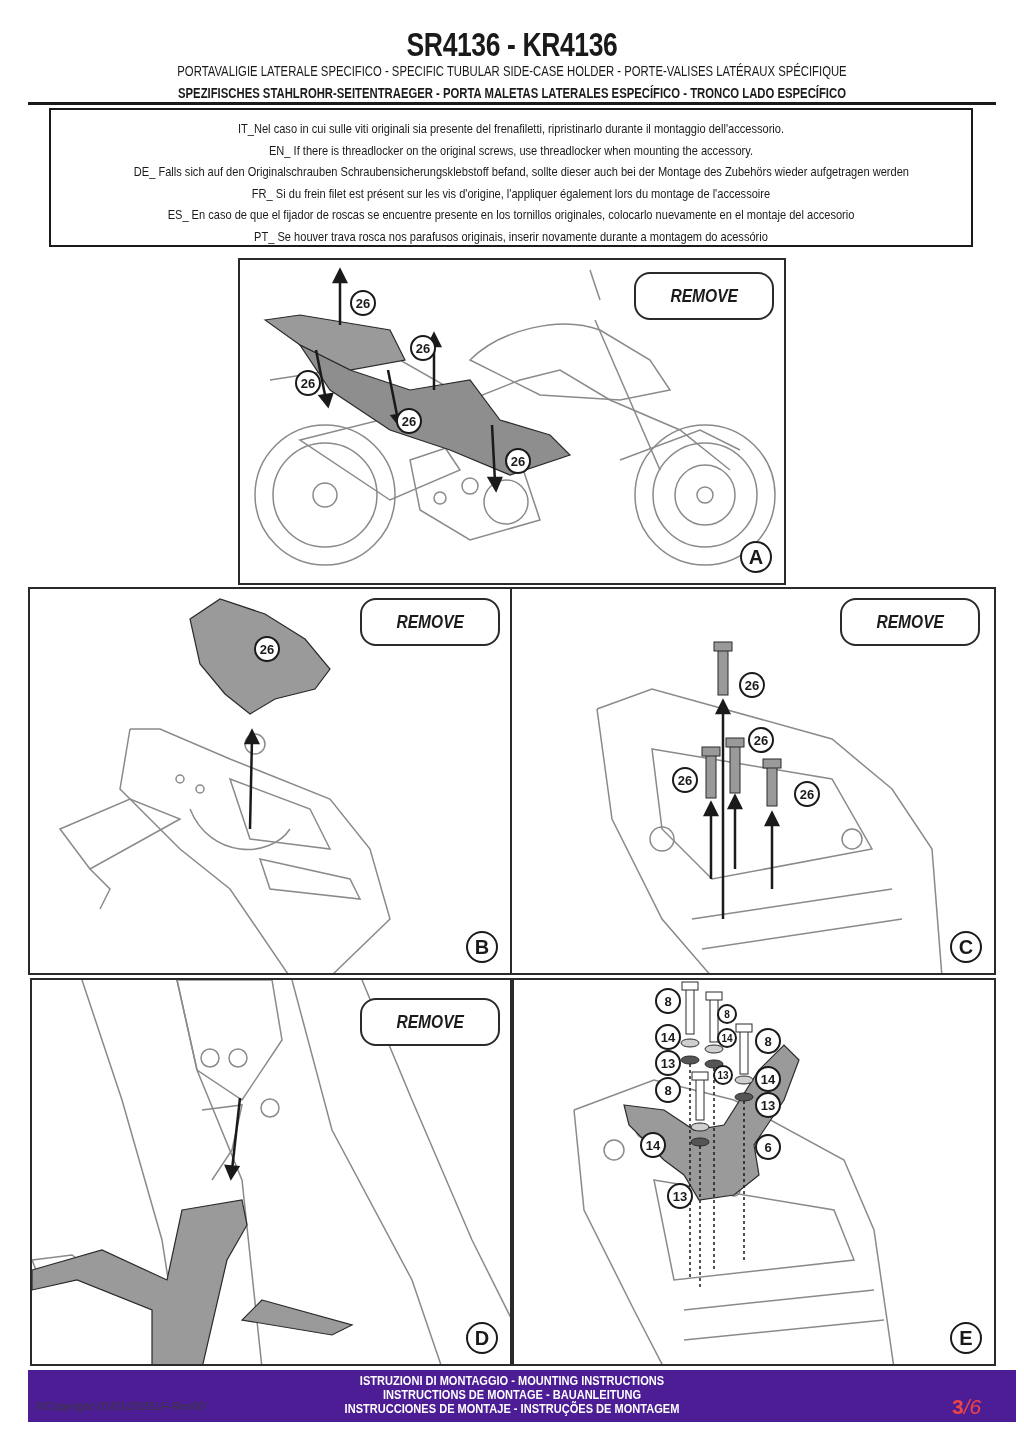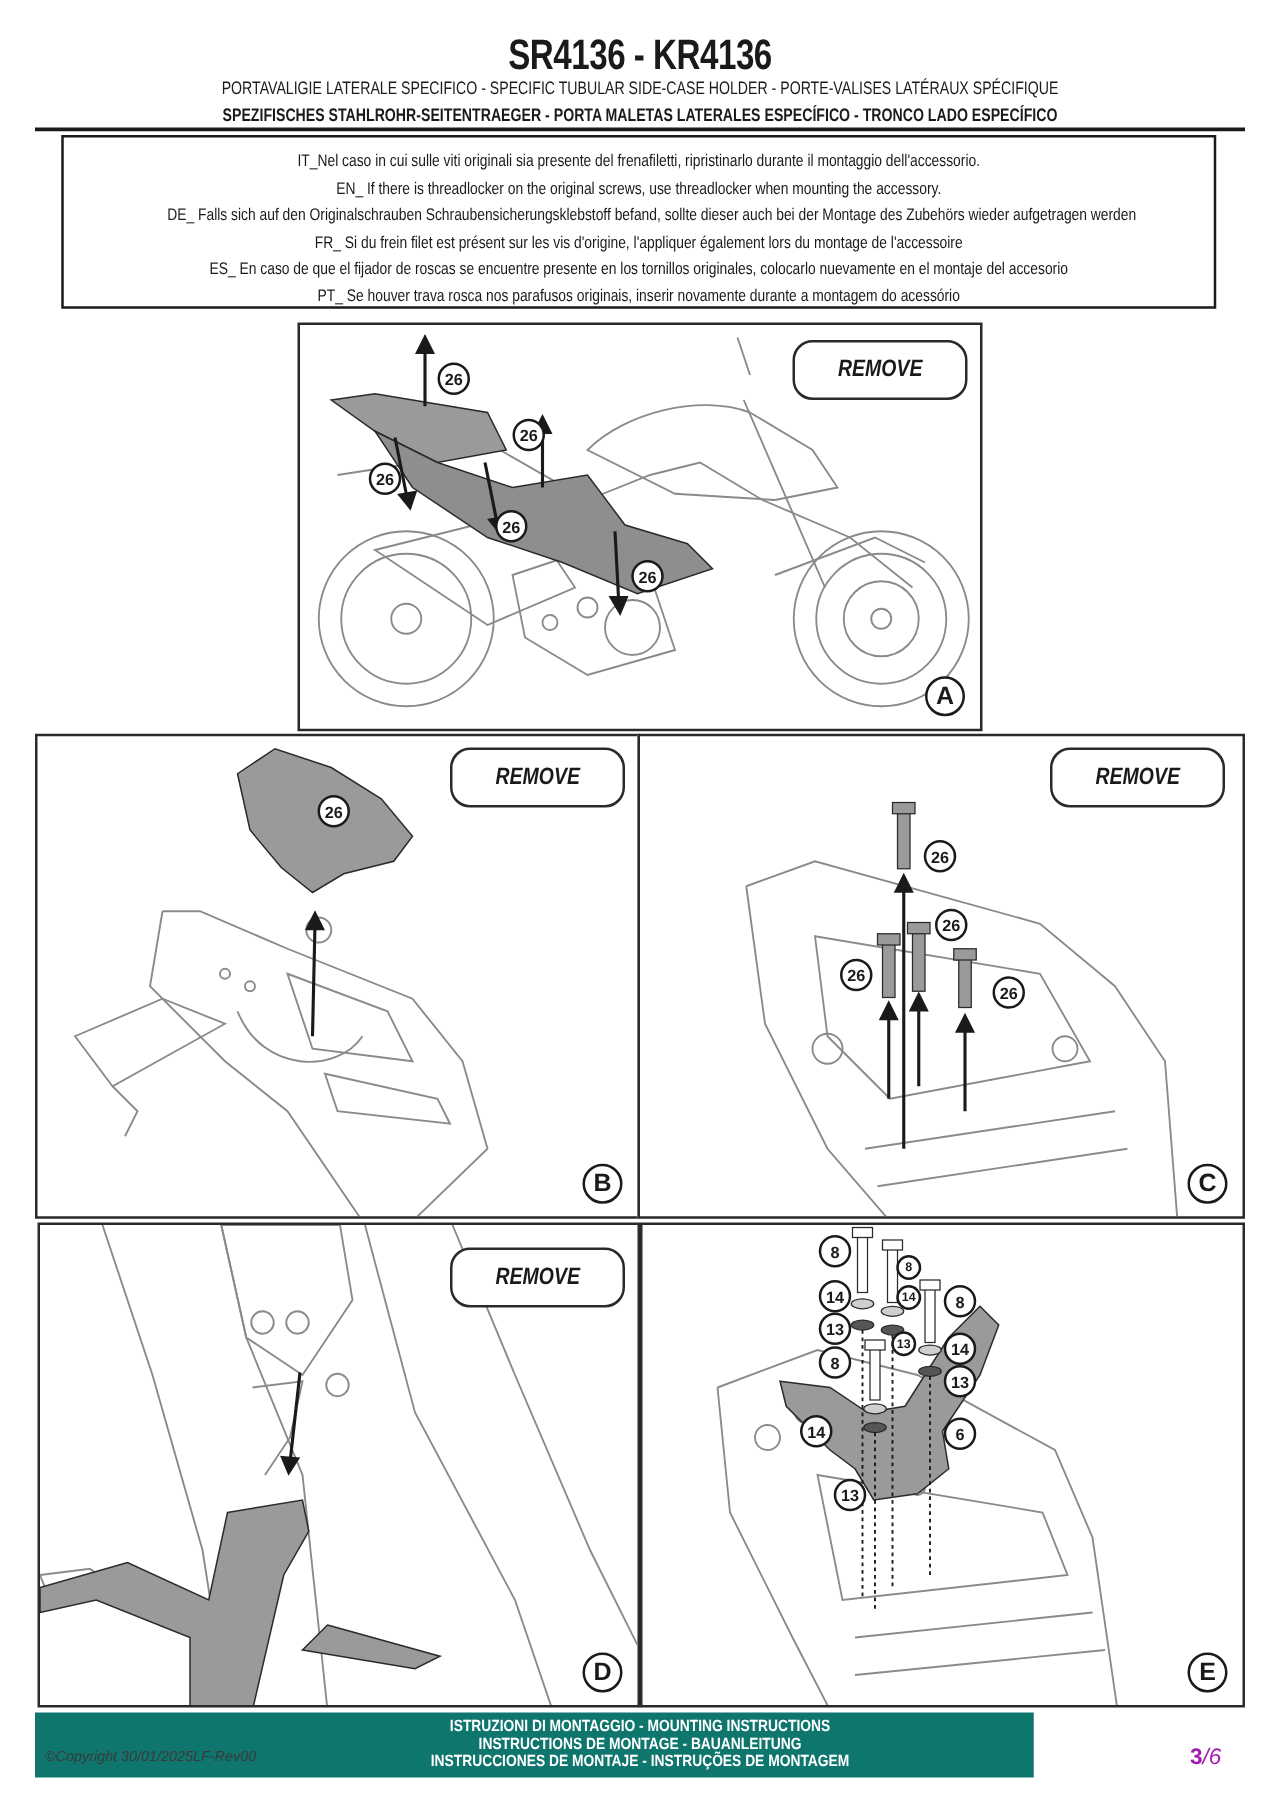--- a/index.html
+++ b/index.html
@@ -28,25 +28,25 @@
   .panel-letter { position: absolute; right: 12px; bottom: 10px; width: 32px; height: 32px; border: 2px solid #1a1a1a; border-radius: 50%; display: flex; align-items: center; justify-content: center; font-weight: bold; font-size: 20px; background: #fff; }
 
   .callout { position: absolute; width: 26px; height: 26px; border: 2px solid #1a1a1a; border-radius: 50%; display: flex; align-items: center; justify-content: center; font-weight: bold; font-size: 13px; background: #fff; }
   .callout.small { width: 20px; height: 20px; font-size: 10px; }
 
   .torque { position: absolute; right: 2px; top: 3px; border: 2px solid #1a1a1a; padding: 2px 6px; background: #fff; }
   .torque span { display: inline-block; font-weight: bold; font-size: 17px; transform: scaleX(0.82); transform-origin: left; white-space: nowrap; }
 
   svg.drawing { position: absolute; left: 0; top: 0; }
 
-  .footer { position: absolute; left: 28px; top: 1370px; width: 799px; height: 52px; background: #0f766e; }
+  .footer { position: absolute; left: 28px; top: 1370px; width: 988px; height: 52px; background: #4c1d95; }
   .footer-line { position: absolute; left: 0; width: 968px; text-align: center; color: #fff; font-size: 13px; font-weight: bold; line-height: 14px; transform: scaleX(0.85); }
   .fl1 { top: 4px; } .fl2 { top: 18px; } .fl3 { top: 32px; }
   .copyright { position: absolute; left: 36px; top: 1400px; font-family: "Liberation Sans", sans-serif; font-style: italic; font-size: 11.5px; color: #3a3a3a; }
-  .pagenum { position: absolute; left: 952px; top: 1395px; font-family: "Liberation Sans", sans-serif; font-size: 18px; color: #a21caf; }
+  .pagenum { position: absolute; left: 952px; top: 1395px; font-family: "Liberation Sans", sans-serif; font-size: 21px; color: #ef4444; }
   .pagenum b { font-weight: bold; }
   .pagenum i { font-style: italic; }
 </style>
 </head>
 <body>
 
 <div class="title">SR4136 - KR4136</div>
 <div class="subtitle sub1">PORTAVALIGIE LATERALE SPECIFICO  -  SPECIFIC TUBULAR SIDE-CASE HOLDER  - PORTE-VALISES LATÉRAUX SPÉCIFIQUE</div>
 <div class="subtitle sub2">SPEZIFISCHES STAHLROHR-SEITENTRAEGER - PORTA MALETAS LATERALES ESPECÍFICO - TRONCO LADO ESPECÍFICO</div>
 <div class="hrule"></div>
@@ -257,14 +257,14 @@
   <div class="callout" style="left:153px;top:203px;">13</div>
   <div class="callout" style="left:241px;top:154px;">6</div>
   <div class="panel-letter">E</div>
 </div>
 
 <div class="footer">
   <div class="footer-line fl1">ISTRUZIONI DI MONTAGGIO  -  MOUNTING INSTRUCTIONS</div>
   <div class="footer-line fl2">INSTRUCTIONS DE MONTAGE - BAUANLEITUNG</div>
   <div class="footer-line fl3">INSTRUCCIONES DE MONTAJE - INSTRUÇÕES DE MONTAGEM</div>
 </div>
-<div class="copyright">©Copyright 30/01/2025LF-Rev00</div>
+<div class="copyright">©Copyright 01/01/2025LF-Rev00</div>
 <div class="pagenum"><b>3</b><i>/6</i></div>
 
 </body></html>

